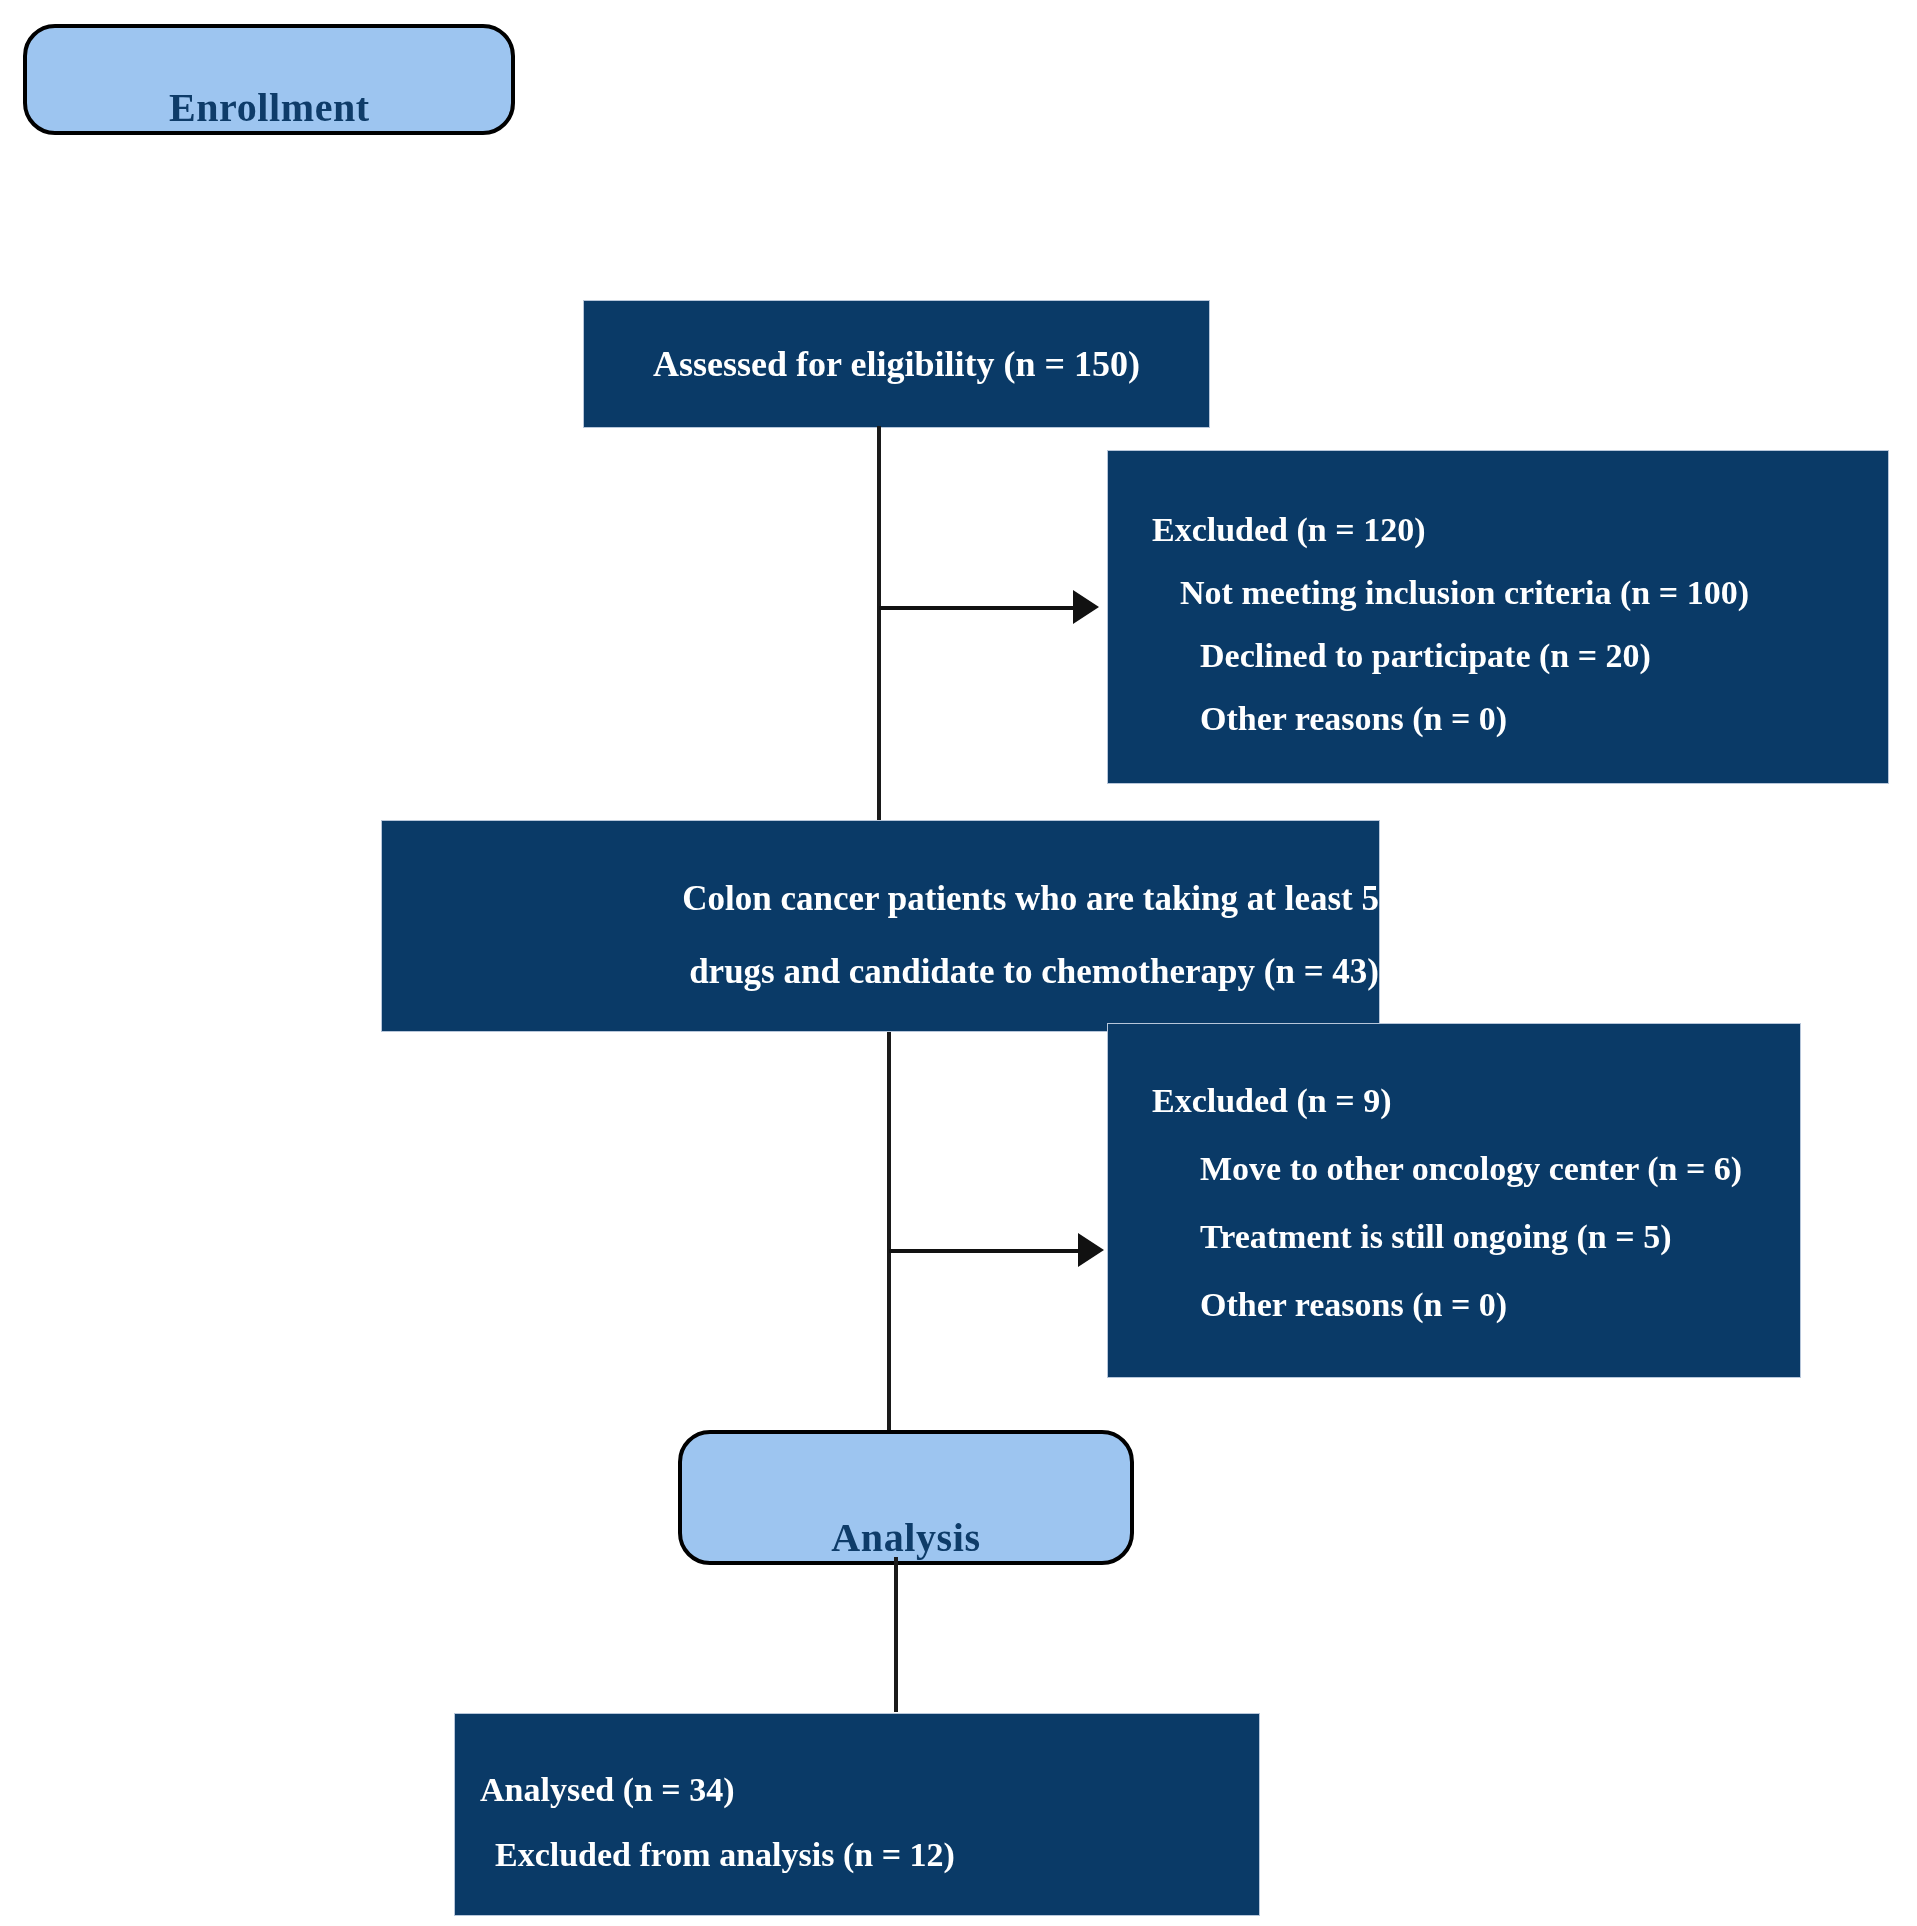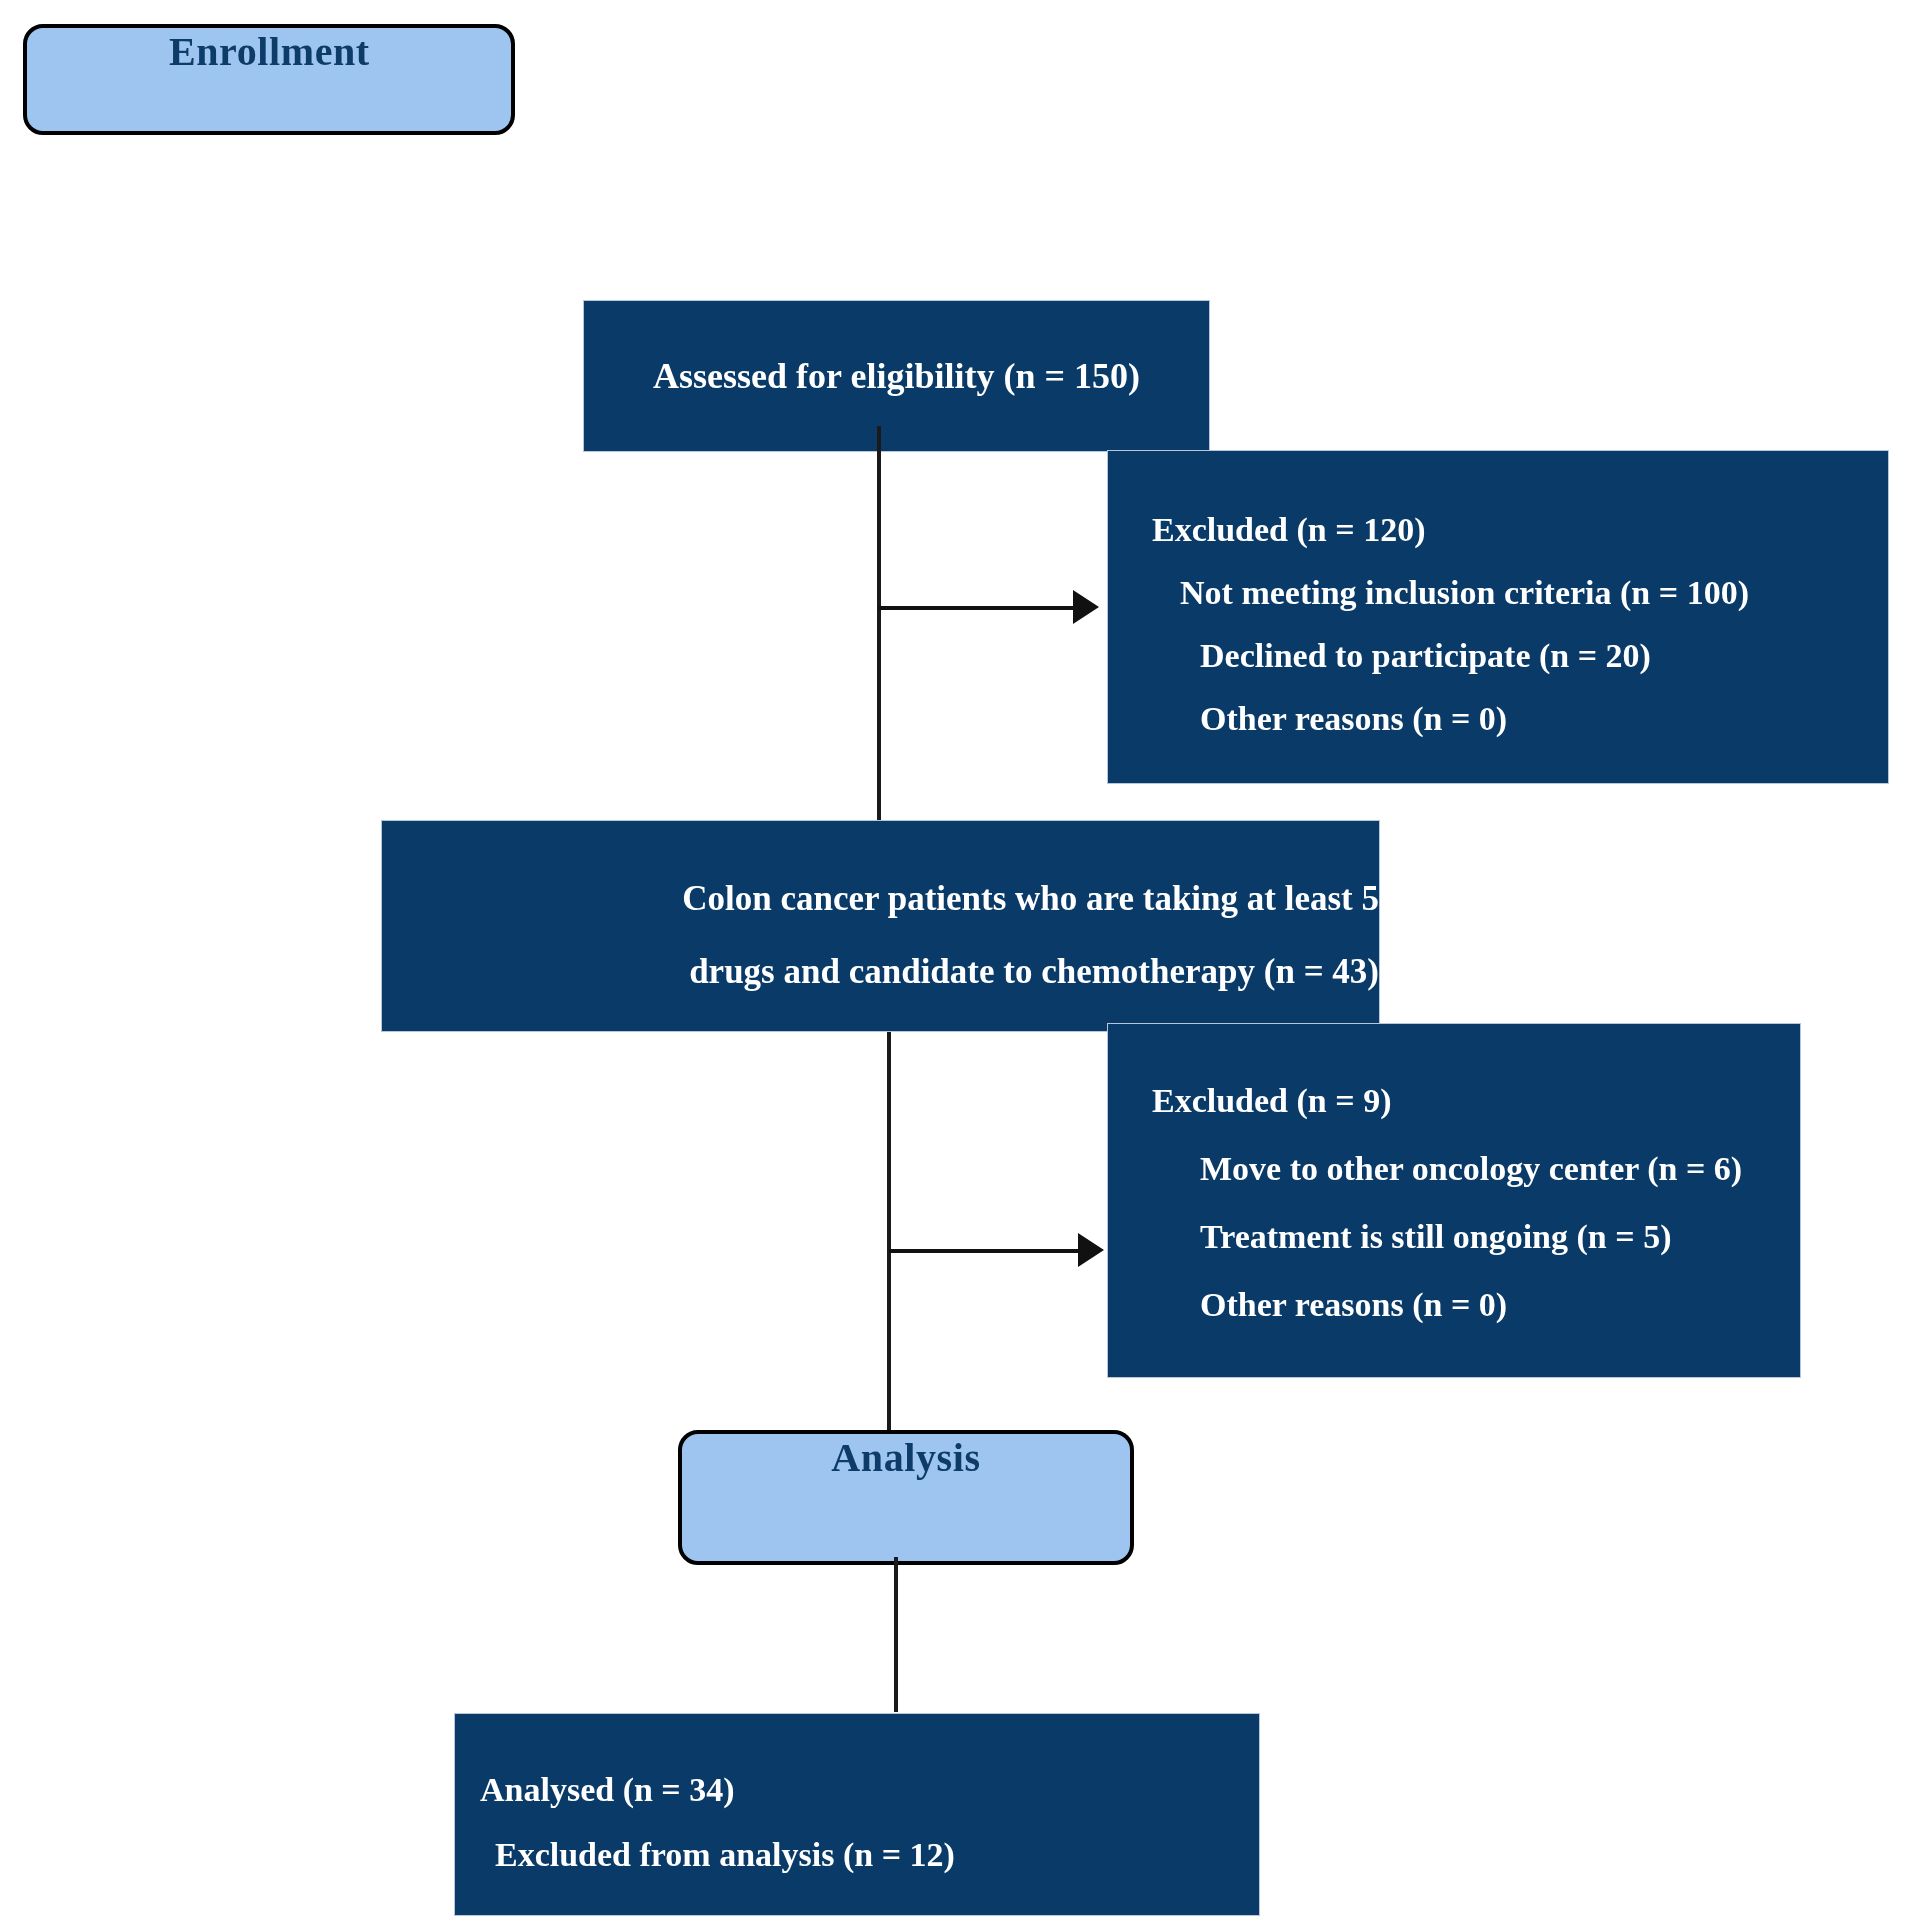--- a/index.html
+++ b/index.html
@@ -8,22 +8,22 @@
     width:1918px;height:1926px;
     background:#ffffff;
     font-family:"Liberation Serif","DejaVu Serif",serif;
     font-weight:bold;
     overflow:hidden;
   }
   .rounded-stage{
     position:absolute;
     background:#9DC5F0;
     border:4.1px solid #000000;
-    border-radius:20px;
-    display:flex;align-items:flex-start;justify-content:center;
+    border-radius:32px;
+    display:flex;align-items:flex-end;justify-content:center;
     color:#0E3C69;
     font-size:40px;
     letter-spacing:0.6px;
   }
   .navy-box{
     position:absolute;
     background:#0A3A67;
     border:1.8px solid #B7C6DA;
     color:#ffffff;
     box-sizing:border-box;
@@ -46,21 +46,21 @@
 </style>
 </head>
 <body>
 
 <div id="canvas">
 
   <div class="rounded-stage" style="left:23.4px;top:24px;width:484px;height:103px;">
     <span>Enrollment</span>
   </div>
 
-  <div class="navy-box center" style="left:583px;top:300px;width:627px;height:152px;font-size:36px;">
+  <div class="navy-box center" style="left:583px;top:300px;width:627px;height:128px;font-size:36px;">
     <span class="line">Assessed for eligibility (n = 150)</span>
   </div>
 
   <div class="vline" style="left:877px;top:426px;height:394px;"></div>
 
   <div class="hline" style="left:879px;top:606px;width:195px;"></div>
   <div class="arrowhead" style="left:1073px;top:590px;"></div>
 
   <div class="navy-box stack" style="left:1107px;top:450px;width:782px;height:334px;font-size:34px;line-height:63px;padding-top:47px;">
     <span class="row" style="padding-left:44px;">Excluded (n = 120)</span>

